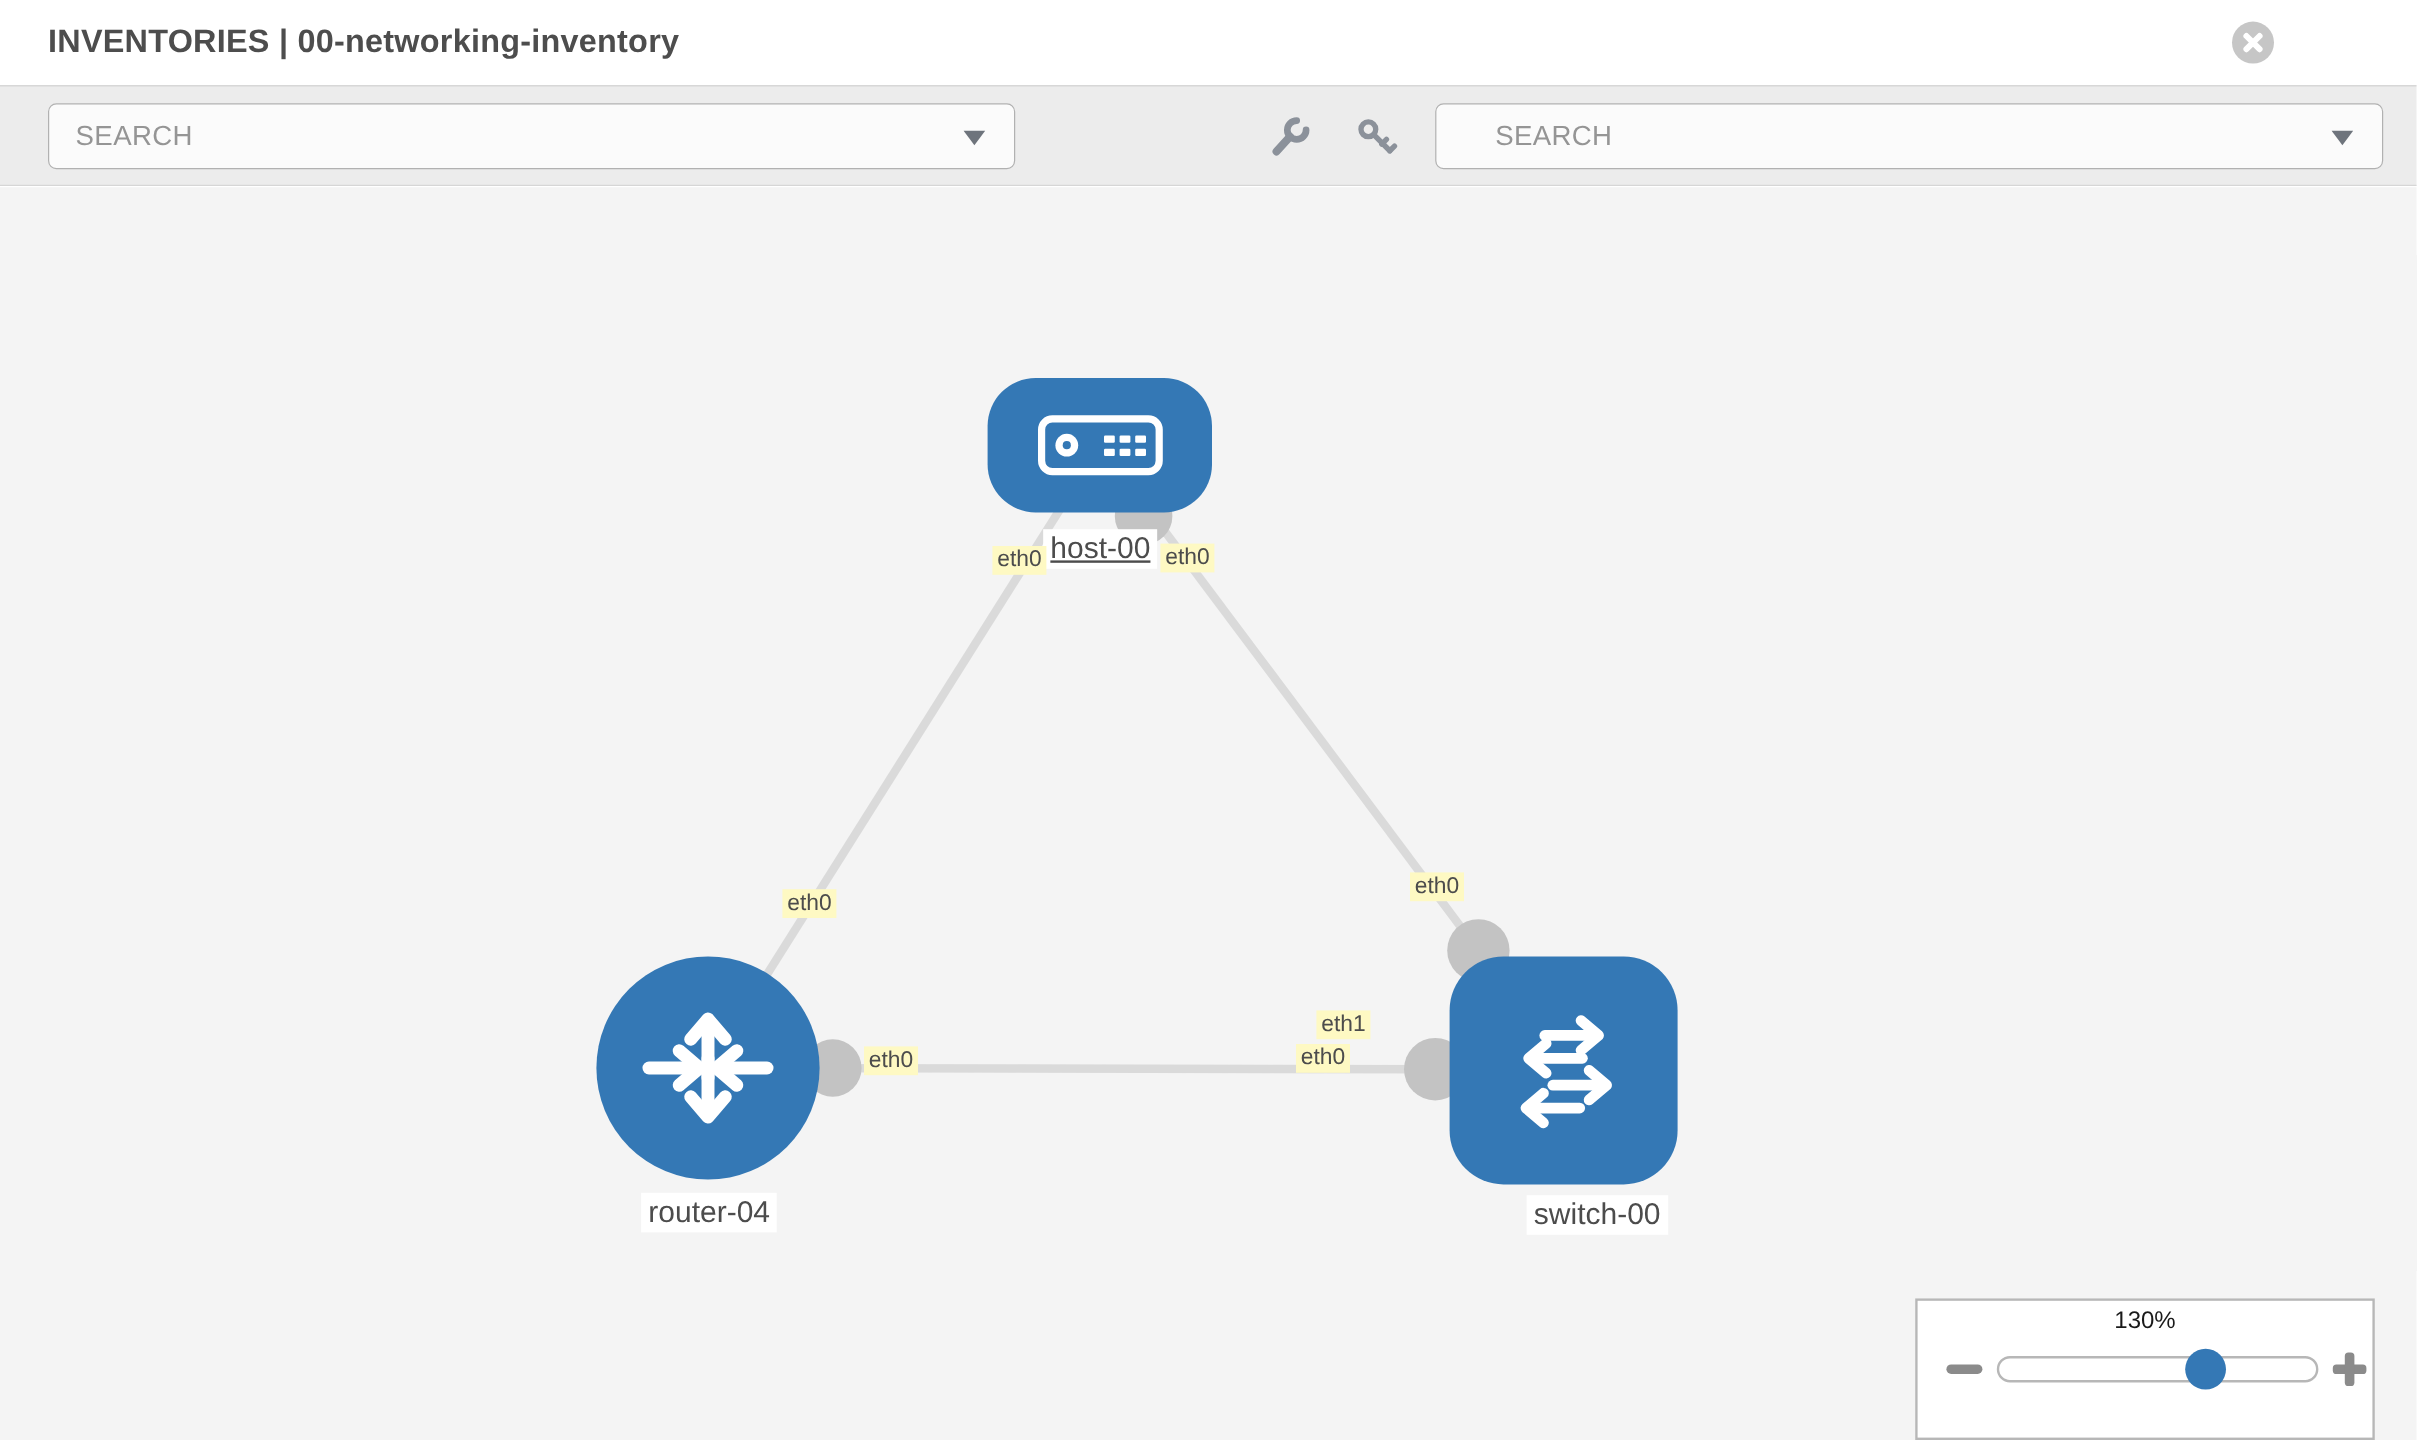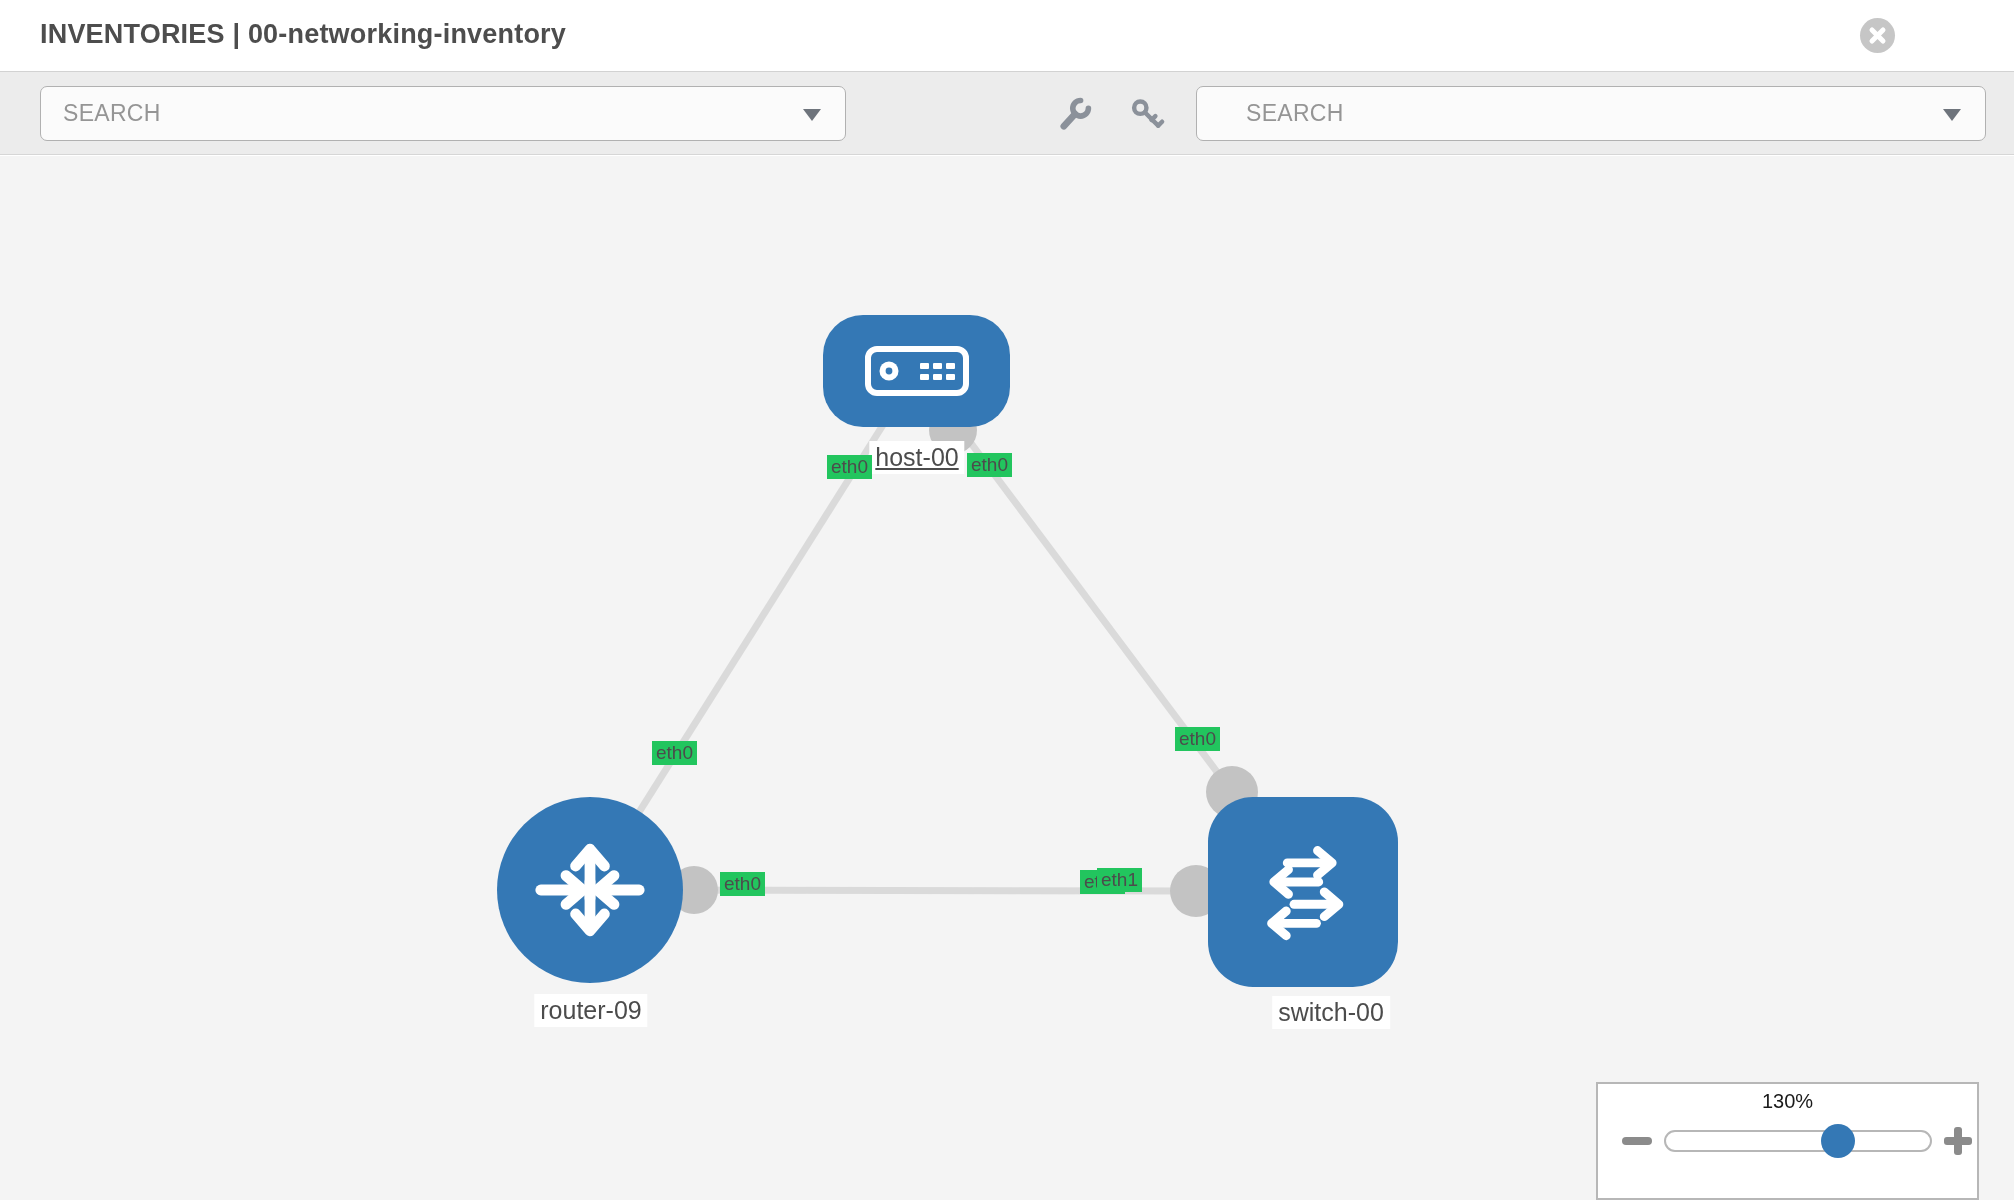--- a/index.html
+++ b/index.html
@@ -34,21 +34,21 @@
   .canvas{position:absolute;left:0;top:156px;width:2014px;height:1044px;background:#f4f4f4;}
   .links{position:absolute;left:0;top:0;}
   .ifdot{position:absolute;border-radius:50%;background:#c3c3c3;z-index:2;}
   .node{position:absolute;background:#3478b5;z-index:4;display:flex;align-items:center;
         justify-content:center;cursor:pointer;}
   .node.host{left:823px;top:159px;width:187px;height:112px;border-radius:40px;}
   .node.router{left:497px;top:641px;width:186px;height:186px;border-radius:50%;}
   .node.switch{left:1208px;top:641px;width:190px;height:190px;border-radius:45px;}
   .nlabel{position:absolute;z-index:5;background:#fff;color:#4c4c4c;white-space:nowrap;
           padding:2px 6px;font-size:25px;transform:translateX(-50%);}
-  .elabel{position:absolute;z-index:5;background:#22c55e;color:#4c4c4c;white-space:nowrap;
+  .elabel{position:absolute;z-index:5;background:#fef9c3;color:#4c4c4c;white-space:nowrap;
           padding:1px 4px;font-size:19px;}
   .elabel.back{z-index:5;}
   .elabel.front{z-index:6;}
 
   
   .zoom-panel{position:absolute;left:1596px;top:1082px;width:383px;height:118px;background:#fff;
               border:2px solid #b7b7b7;box-sizing:border-box;z-index:10;}
   .zoom-level{position:absolute;left:0;top:6px;width:100%;text-align:center;font-size:20px;
               color:#1a1a1a;}
   .zoom-minus{position:absolute;left:24px;top:53px;width:30px;height:8px;border-radius:4px;
@@ -151,30 +151,30 @@
         <line x1="64" y1="41" x2="28" y2="41"></line>
         <polyline points="37,30 24,41 37,52"></polyline>
         <line x1="42" y1="61" x2="78" y2="61"></line>
         <polyline points="69,50 82,61 69,72"></polyline>
         <line x1="62" y1="78" x2="26" y2="78"></line>
         <polyline points="35,67 22,78 35,89"></polyline>
       </svg>
     </div>
 
     <div class="nlabel" style="left:917px;top:285px;text-decoration:underline;">host-00</div>
-    <div class="nlabel" style="left:591px;top:838px;">router-09</div>
+    <div class="nlabel" style="left:591px;top:838px;">router-04</div>
     <div class="nlabel" style="left:1331px;top:840px;">switch-00</div>
 
     <div class="elabel" style="left:827px;top:299px;">eth0</div>
     <div class="elabel" style="left:652px;top:585px;">eth0</div>
     <div class="elabel" style="left:967px;top:297px;">eth0</div>
     <div class="elabel" style="left:1175px;top:571px;">eth0</div>
     <div class="elabel" style="left:720px;top:716px;">eth0</div>
     <div class="elabel back" style="left:1080px;top:714px;">eth0</div>
-    <div class="elabel front" style="left:1097px;top:712px;">eth1</div>
+    <div class="elabel front" style="left:1097px;top:686px;">eth1</div>
   </div>
 
   <div class="zoom-panel">
     <div class="zoom-level">130%</div>
     <div class="zoom-minus"></div>
     <div class="zoom-track">
       <div class="zoom-thumb" style="left: calc(65% - 17px);"></div>
     </div>
     <div class="zoom-plus">
       <span class="h"></span>

